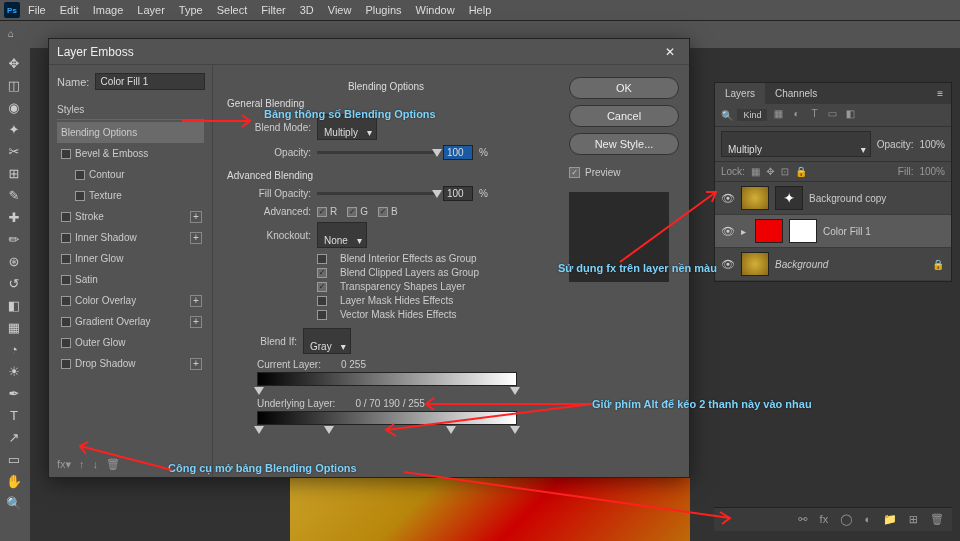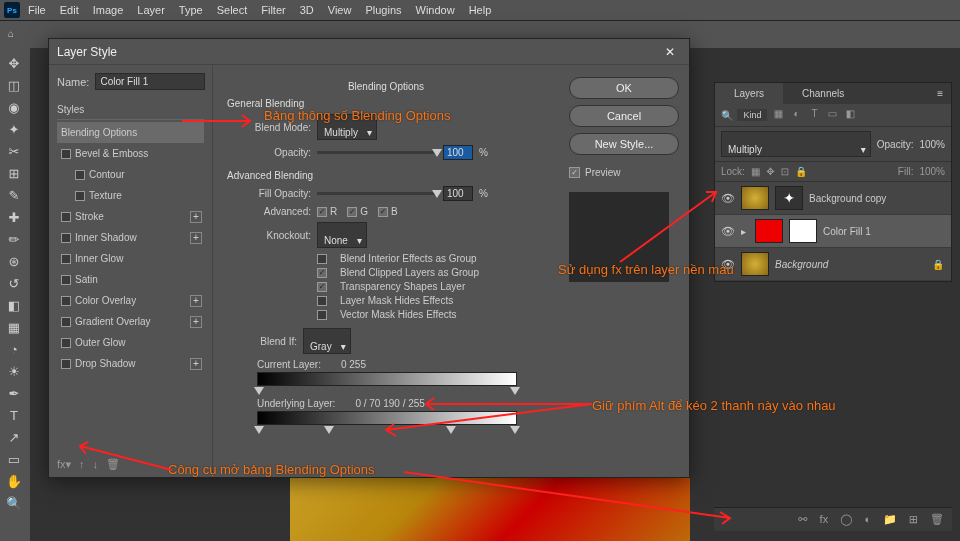--- a/index.html
+++ b/index.html
@@ -46,38 +46,38 @@
 .blend-if{margin-top:8px}
 .grad-bar{height:14px;width:260px;background:linear-gradient(90deg,#000,#fff);border:1px solid #222;position:relative;margin-top:2px}
 .grad-bar .tri{position:absolute;width:0;height:0;border-left:5px solid transparent;border-right:5px solid transparent;border-top:8px solid #ccc;top:14px}
 .blend-nums{display:flex;gap:10px;font-size:10px;margin-top:2px}
 .dlg-right{width:130px;padding:12px 10px;display:flex;flex-direction:column;gap:6px;align-items:stretch}
 .btn{background:#6a6a6a;border:1px solid #333;border-radius:12px;padding:4px 0;text-align:center;font-size:11px;color:#eee;cursor:pointer}
 .preview-row{display:flex;align-items:center;gap:5px;margin-top:6px;font-size:10px}
 .preview-box{width:100px;height:90px;background:#2a2a2a;margin-top:8px}
 .layers-panel{position:absolute;right:8px;top:82px;width:238px;background:#454545;border:1px solid #222}
 .lp-tabs{display:flex;background:#383838;font-size:10px}
-.lp-tab{padding:5px 19px;cursor:pointer}
+.lp-tab{padding:5px 10px;cursor:pointer}
 .lp-tab.active{background:#454545}
 .lp-tab-close{margin-left:auto;padding:5px 8px}
 .lp-filter{display:flex;align-items:center;gap:4px;padding:4px 6px;font-size:10px;border-bottom:1px solid #333}
 .lp-filter .kind{background:#3a3a3a;padding:1px 6px;font-size:9px}
 .lp-filter .ficon{width:14px;height:14px;color:#999;font-size:10px;text-align:center}
 .lp-mode{display:flex;align-items:center;padding:4px 6px;gap:6px;font-size:10px;border-bottom:1px solid #333}
 .lp-lock{display:flex;align-items:center;padding:4px 6px;gap:6px;font-size:10px;border-bottom:1px solid #333;color:#999}
 .layer-row{display:flex;align-items:center;padding:4px 6px;gap:6px;font-size:10px;border-bottom:1px solid #3a3a3a}
 .layer-row.sel{background:#5a5a5a}
 .eye{width:14px;font-size:11px;color:#ccc}
 .thumb-small{width:28px;height:24px;background:#888;border:1px solid #222}
 .thumb-swirl{background:radial-gradient(circle,#d4af37,#8b6914)}
 .thumb-red{background:#e00}
 .thumb-mask{background:#fff}
 .thumb-adj{background:#333;display:flex;align-items:center;justify-content:center;color:#fff;font-size:14px}
 .lp-bottom{position:absolute;right:8px;bottom:10px;width:238px;background:#3a3a3a;border-top:1px solid #222;display:flex;gap:12px;padding:5px 8px;font-size:11px;color:#999;justify-content:flex-end}
-.annot{position:absolute;color:#f97316;font-size:13px;font-weight:400;text-shadow:0 0 2px rgba(0,0,0,.6);pointer-events:none}
+.annot{position:absolute;color:#7dd3fc;font-size:11px;font-weight:700;text-shadow:0 0 2px rgba(0,0,0,.6);pointer-events:none}
 svg.arrow{position:absolute;pointer-events:none}
 </style>
 </head>
 <body>
 
 <div class="menubar">
   <div class="ps">Ps</div>
   <span>File</span>
   <span>Edit</span>
   <span>Image</span>
@@ -119,21 +119,21 @@
   <div class="tool">✋</div>
   <div class="tool">🔍</div>
 </div>
 
 <div class="canvas-area">
   <div class="canvas-bg"></div>
 </div>
 
 <div class="dialog">
   <div class="dlg-title">
-    <span>Layer Style</span>
+    <span>Layer Emboss</span>
     <span class="close-x">✕</span>
   </div>
   <div class="dlg-body">
     <div class="dlg-left">
       <div class="name-row">
         <span>Name:</span>
         <input value="Color Fill 1" style="">
       </div>
       <div class="styles-hdr">Styles</div>
       <div class="style-item sel">

